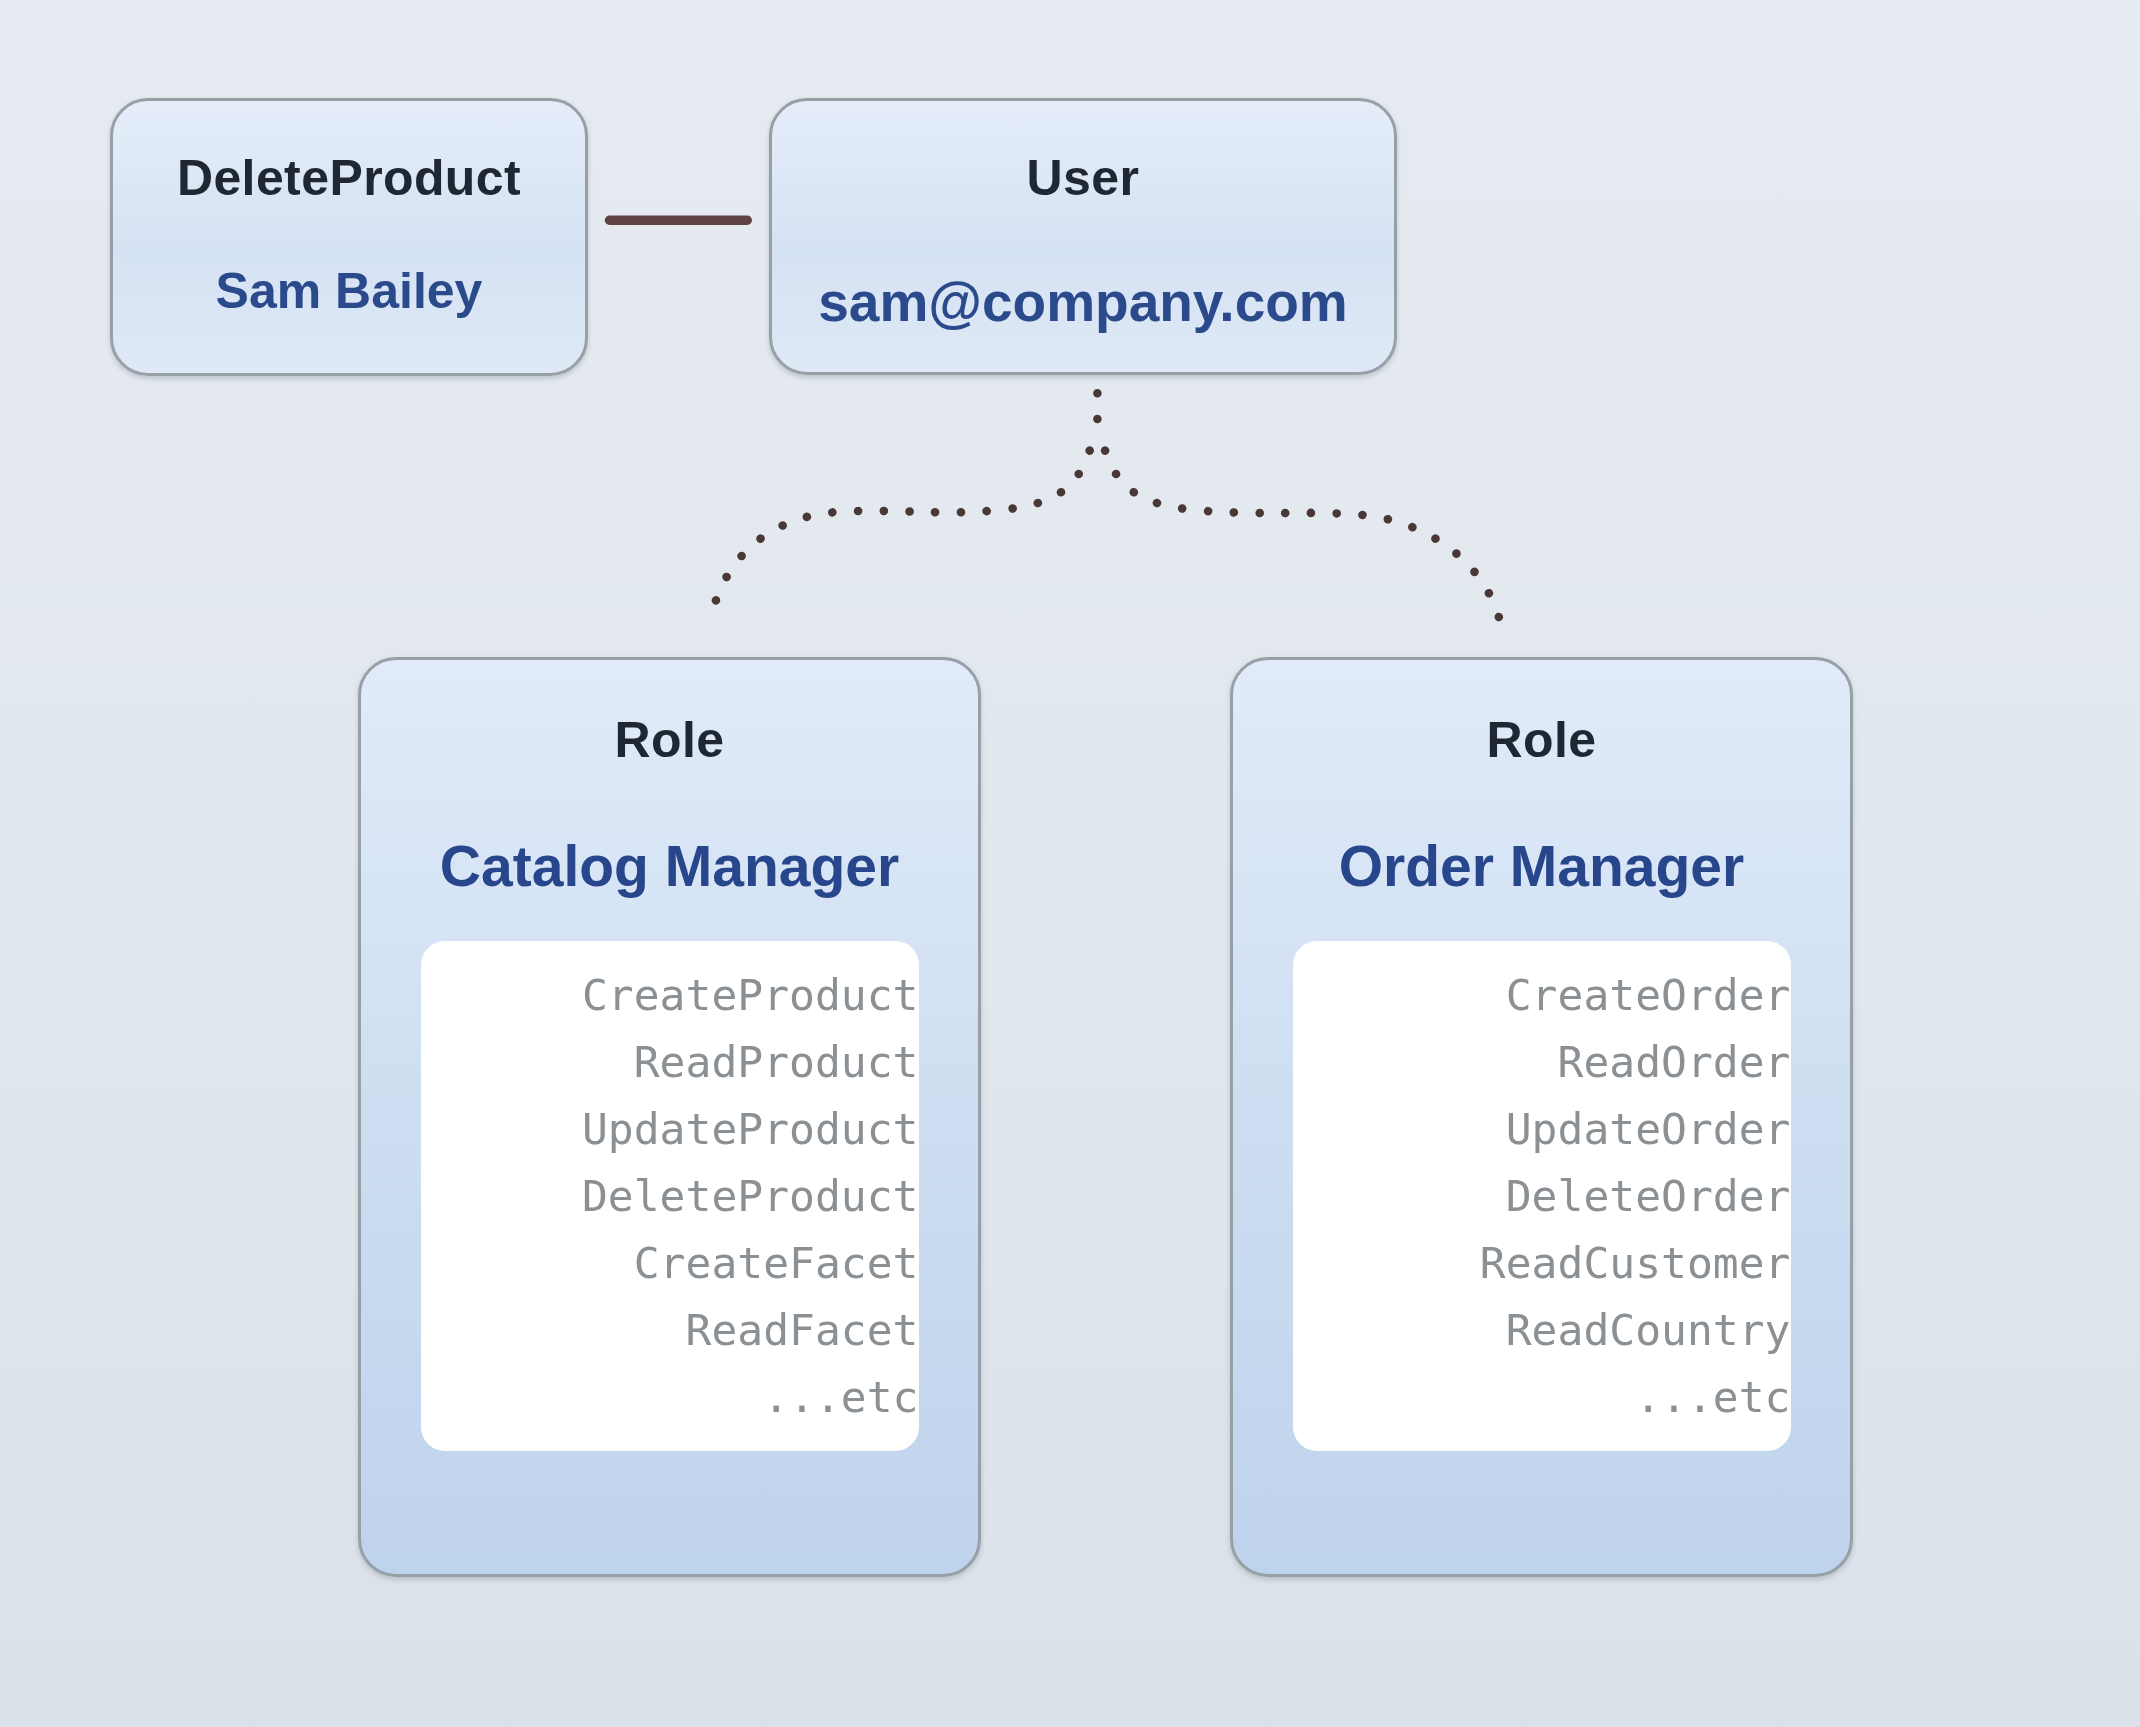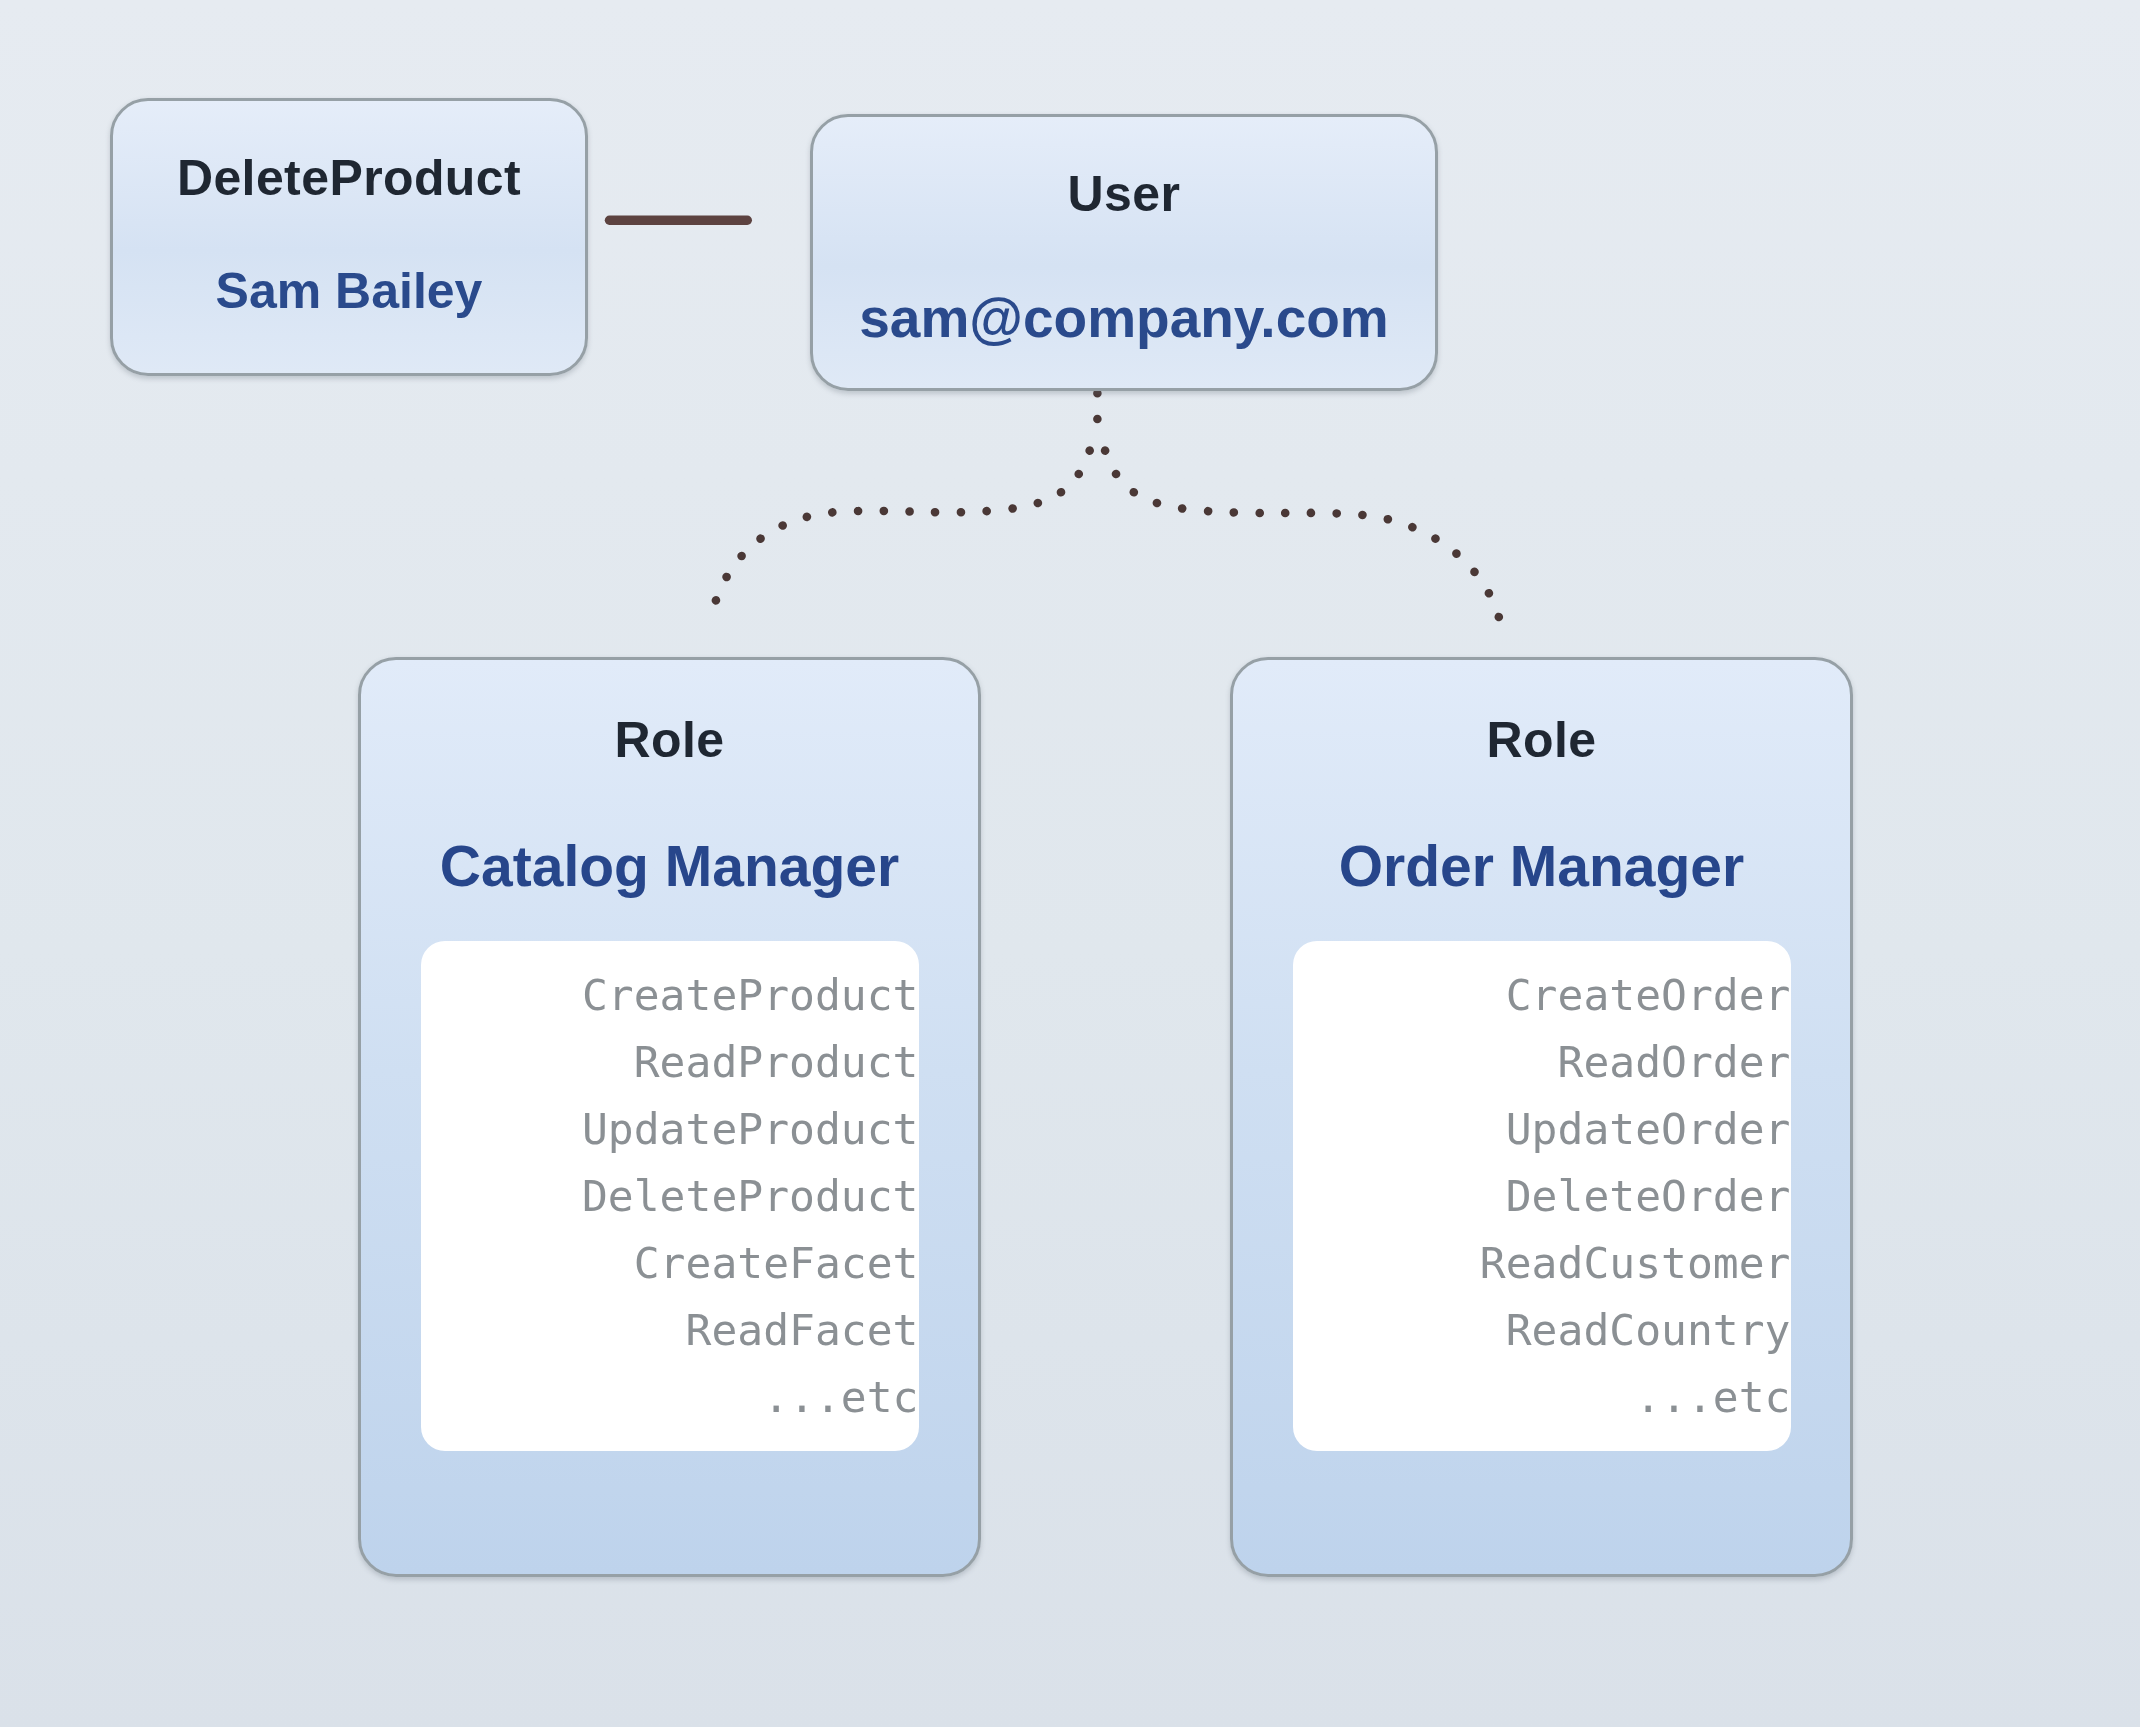--- a/index.html
+++ b/index.html
@@ -54,21 +54,21 @@
     padding: 20.5px 0 0 24px;
     text-align: right;
   }
   .perm {
     font-family: "DejaVu Sans Mono", monospace;
     font-size: 43px; line-height: 67px;
     color: #8b9094;
     white-space: nowrap;
   }
   #admin-box { left: 110px; top: 98px; width: 478px; height: 278px; }
-  #user-box  { left: 769px; top: 114px; width: 628px; height: 277px; margin-left: 41px; }
+  #user-box  { left: 769px; top: 98px; width: 628px; height: 277px; }
   #role-left  { left: 358px;  top: 657px; width: 623px; height: 920px; }
   #role-right { left: 1230px; top: 657px; width: 623px; height: 920px; }
   #connector-svg { position: absolute; left: 0; top: 0; pointer-events: none; }
 </style>
 </head>
 <body>
 
 <div id="canvas">
 
   <svg id="connector-svg" width="2140" height="1728" viewBox="0 0 2500 2018">

